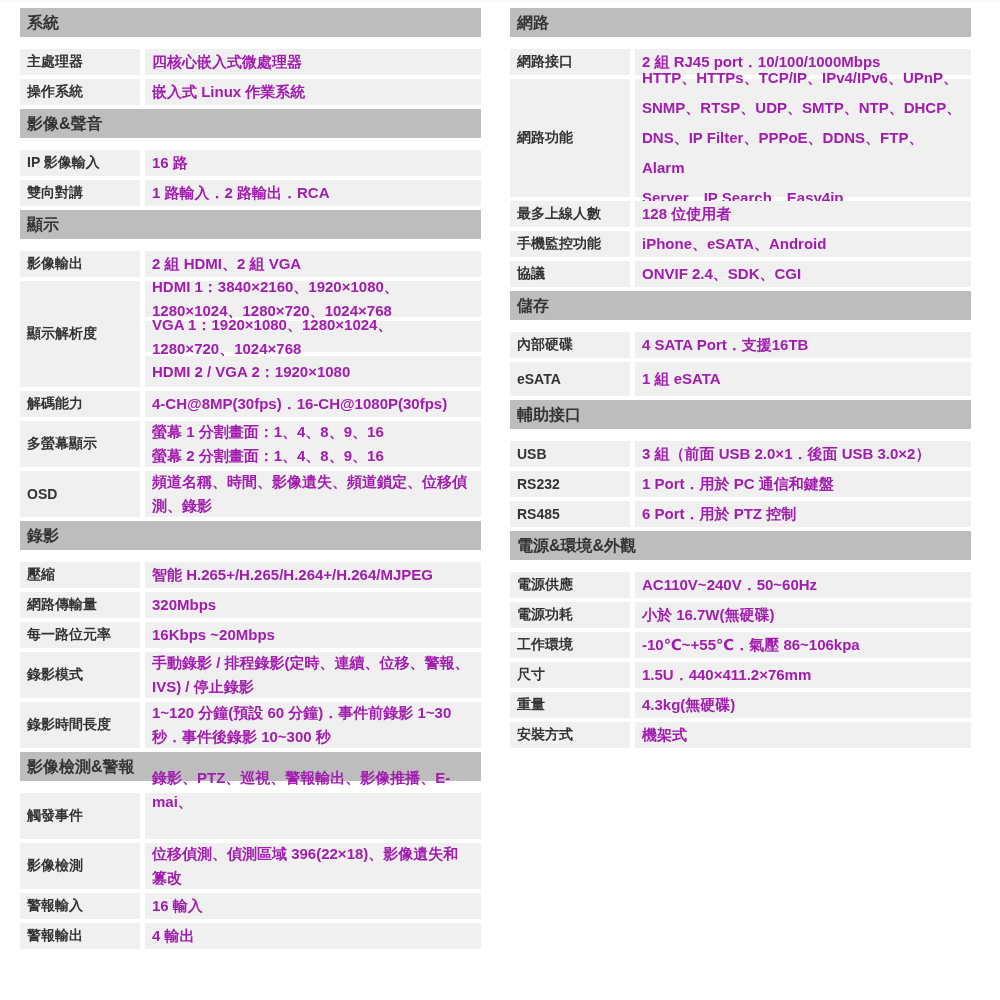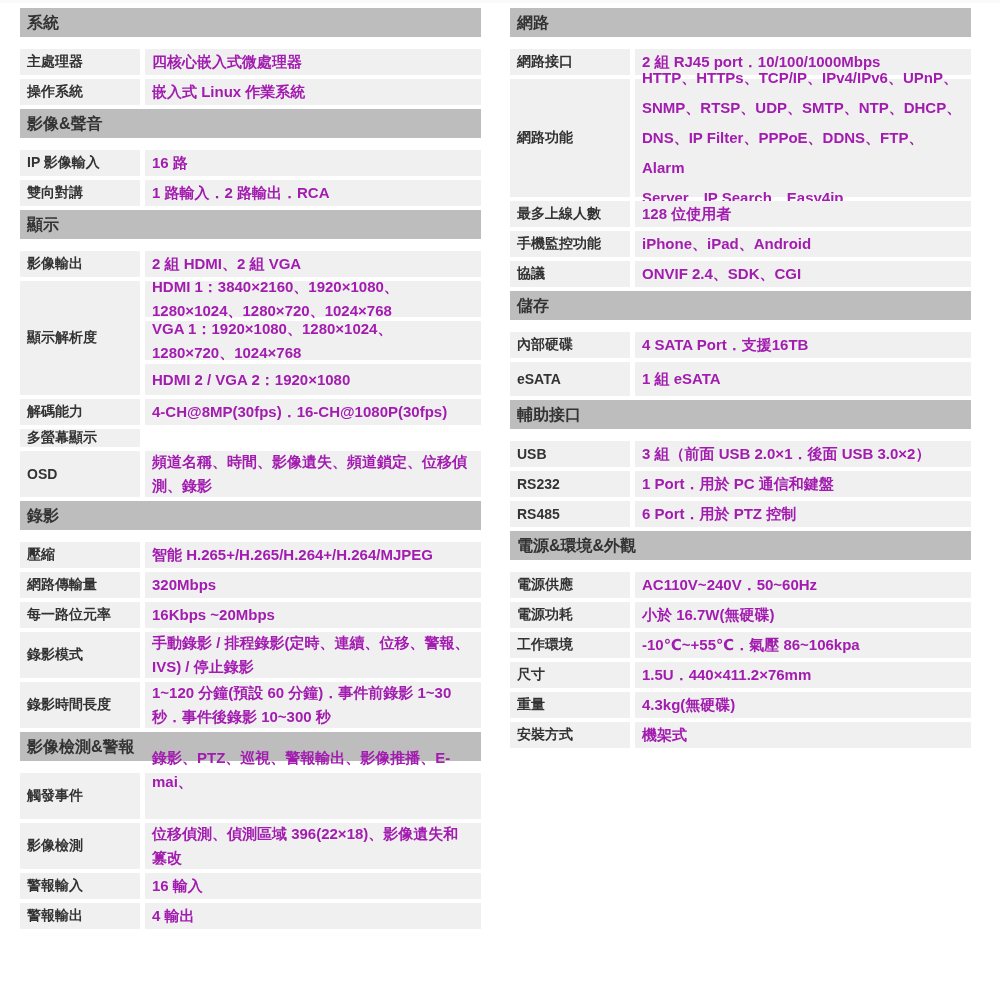--- a/index.html
+++ b/index.html
@@ -77,41 +77,47 @@
       </div>
     </div>
     <div class="row">
       <div class="lbl">顯示解析度</div>
       <div class="gap"></div>
       <div class="vals">
         <div class="val multi" style="height: 36px;">
           <span>HDMI 1：3840×2160、1920×1080、</span>
           <span>1280×1024、1280×720、1024×768</span>
         </div>
-        <div class="val multi" style="height: 39px;">
+        <div class="val multi" style="height: 31px;">
           <span>VGA 1：1920×1080、1280×1024、</span>
           <span>1280×720、1024×768</span>
         </div>
         <div class="val" style="height: 31px;">
           <span>HDMI 2 / VGA 2：1920×1080</span>
         </div>
       </div>
     </div>
     <div class="row">
       <div class="lbl">解碼能力</div>
       <div class="gap"></div>
       <div class="vals">
         <div class="val" style="height: 26px;">
           <span>4-CH@8MP(30fps)．16-CH@1080P(30fps)</span>
         </div>
       </div>
     </div>
     <div class="row">
       <div class="lbl">多螢幕顯示</div>
       <div class="gap"></div>
+      <div class="vals">
+        <div class="val multi" style="height: 46px;">
+          <span>螢幕 1 分割畫面：1、4、8、9、16</span>
+          <span>螢幕 2 分割畫面：1、4、8、9、16</span>
+        </div>
+      </div>
     </div>
     <div class="row">
       <div class="lbl">OSD</div>
       <div class="gap"></div>
       <div class="vals">
         <div class="val multi" style="height: 46px;">
           <span>頻道名稱、時間、影像遺失、頻道鎖定、位移偵</span>
           <span>測、錄影</span>
         </div>
       </div>
@@ -234,21 +240,21 @@
         <div class="val" style="height: 26px;">
           <span>128 位使用者</span>
         </div>
       </div>
     </div>
     <div class="row">
       <div class="lbl">手機監控功能</div>
       <div class="gap"></div>
       <div class="vals">
         <div class="val" style="height: 26px;">
-          <span>iPhone、iPad、Android</span>
+          <span>iPhone、eSATA、Android</span>
         </div>
       </div>
     </div>
     <div class="row">
       <div class="lbl">協議</div>
       <div class="gap"></div>
       <div class="vals">
         <div class="val" style="height: 26px;">
           <span>ONVIF 2.4、SDK、CGI</span>
         </div>

